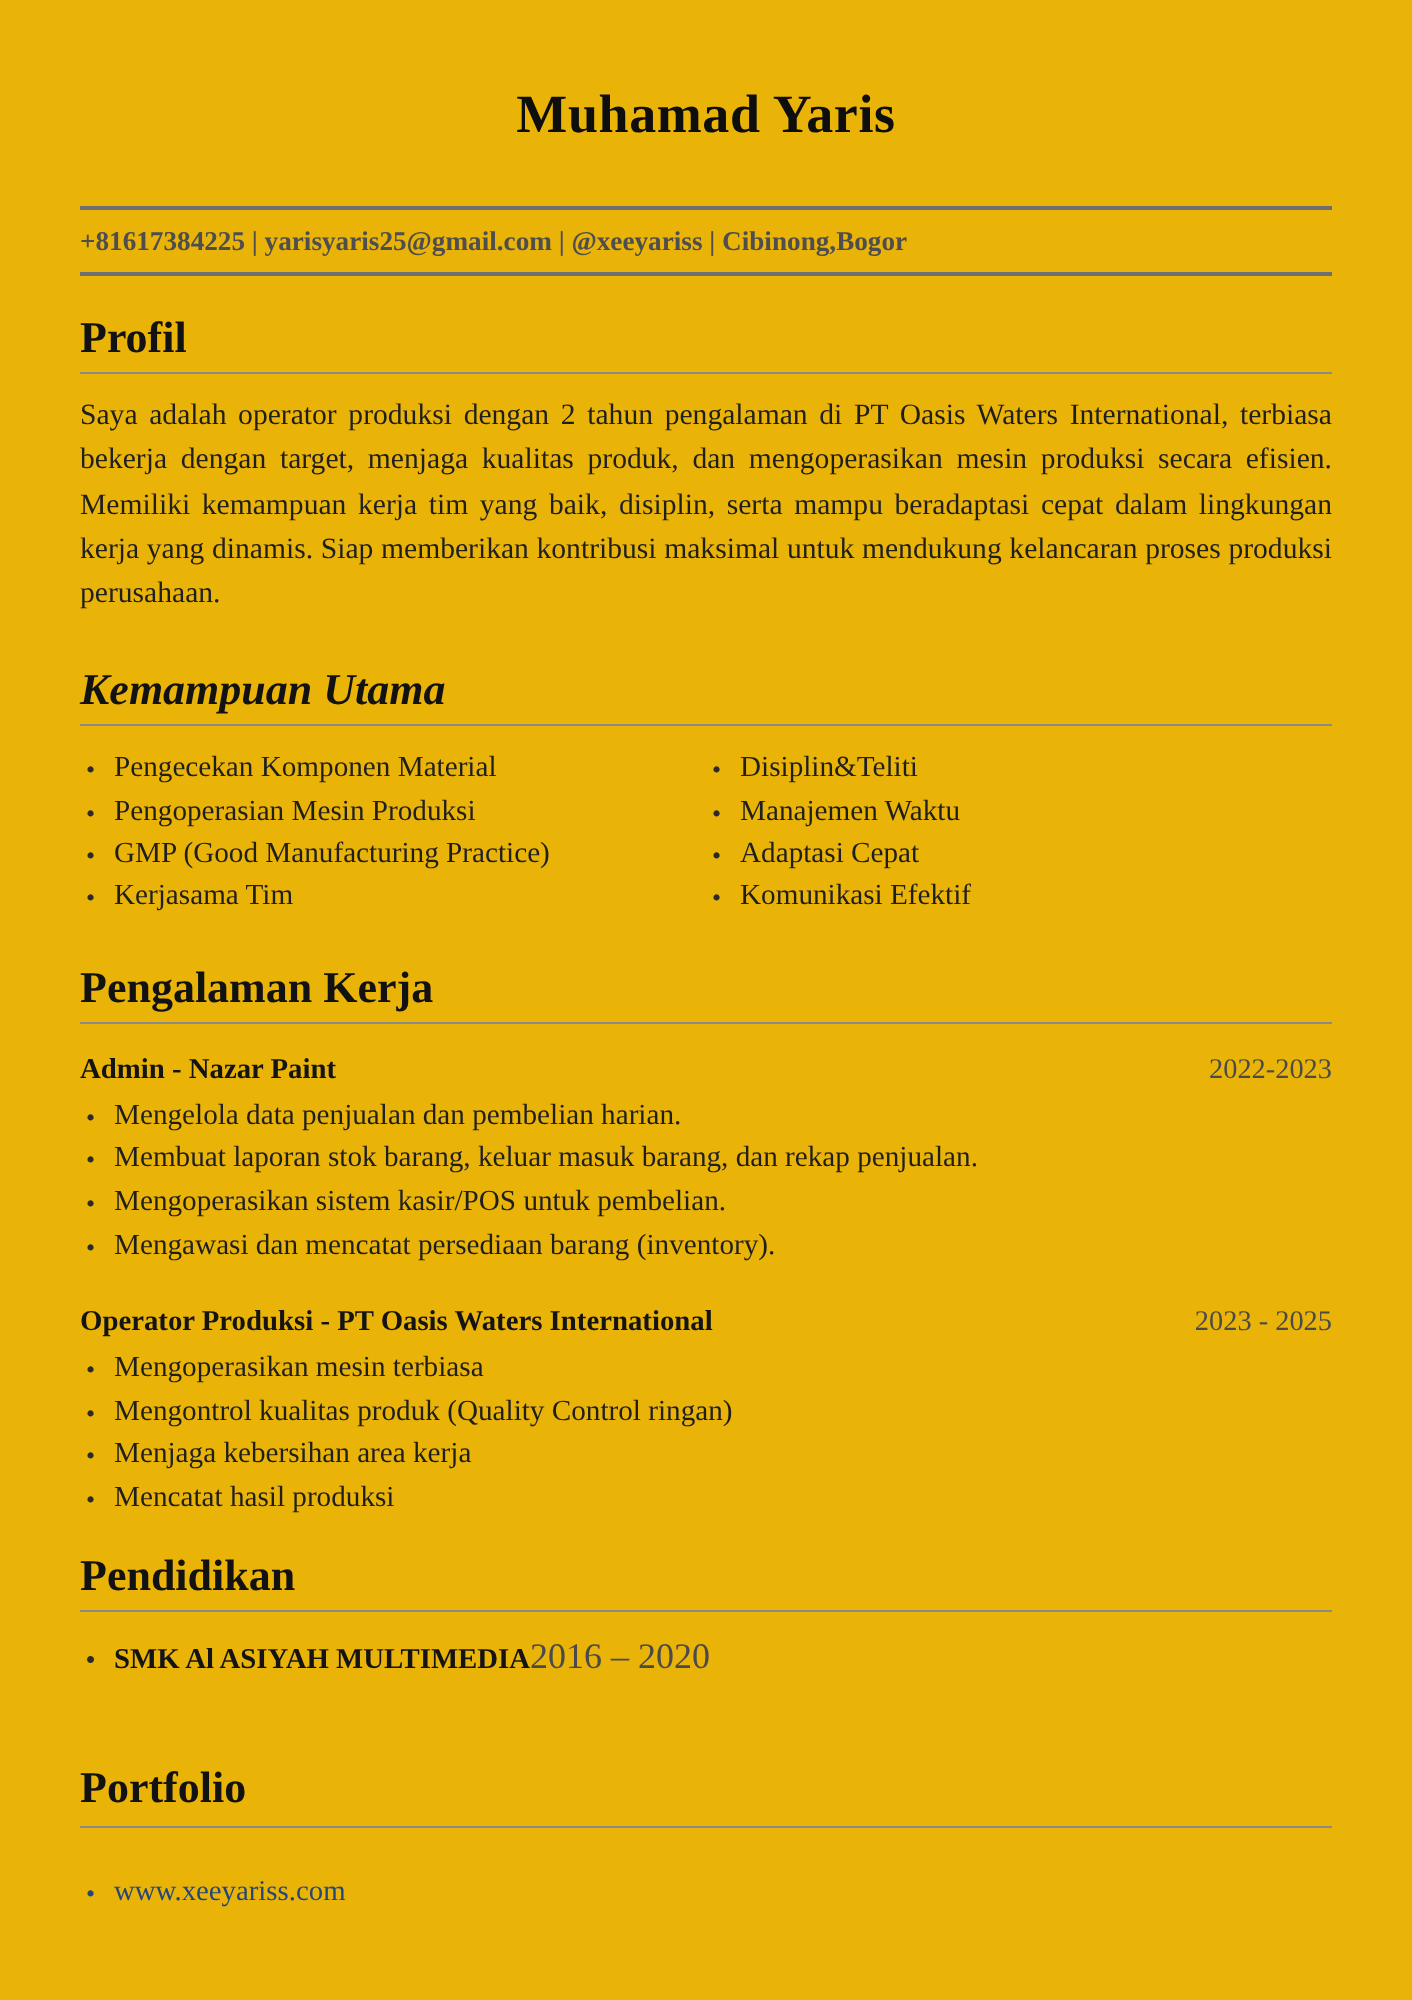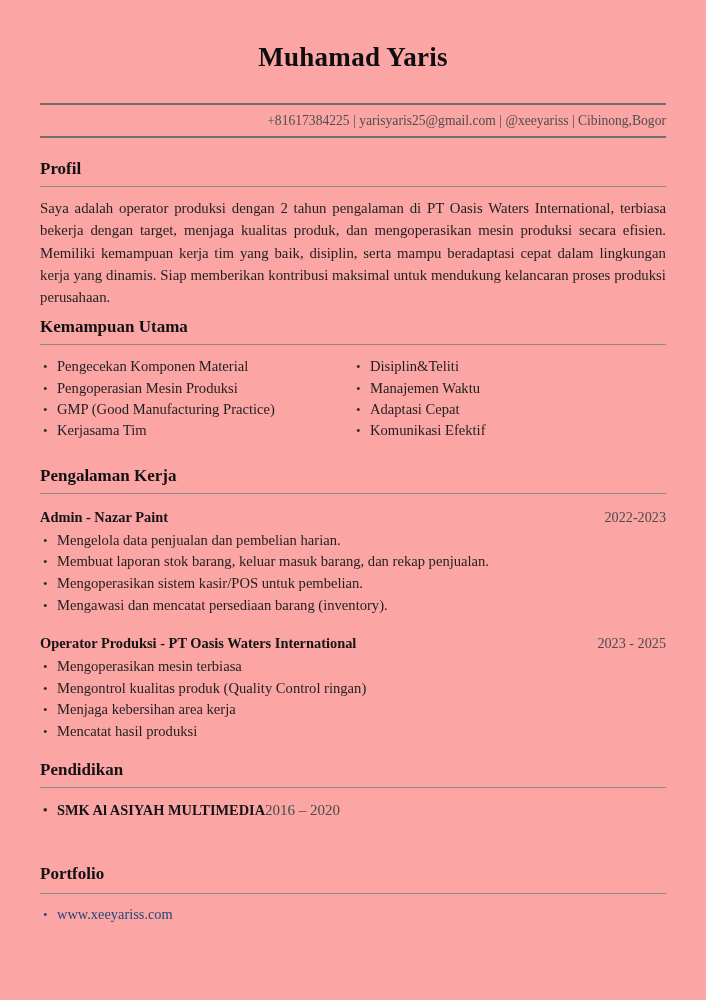--- a/index.html
+++ b/index.html
@@ -1,61 +1,62 @@
 <!DOCTYPE html>
 <html><head>
 <meta charset="utf-8">
 <style>
   html, body { margin: 0; padding: 0; background: #ffffff; }
   .page {
     width: 706px;
     height: 1000px;
     box-sizing: border-box;
     padding: 42px 40px 0 40px;
-    background: #fca5a5;
+    background: #eab308;
     font-family: "Liberation Serif", "DejaVu Serif", serif;
     color: #1c1c1c;
     overflow: hidden;
   }
   h1 {
     margin: 0;
     text-align: center;
     font-size: 27px;
     line-height: 30px;
     font-weight: bold;
     color: #0e0e0e;
     letter-spacing: 0.3px;
   }
   .rule { height: 2px; background: #6f6f6f; }
   .rule-section { height: 1px; background: #8a8a8a; }
   .rule-header-top { margin-top: 31px; }
   .contact {
-    text-align: right;
+    text-align: left;
     font-size: 13.6px;
     line-height: 17px;
     color: #4e4e4e;
     padding: 7px 0 7px 0;
+    font-weight: bold;
   }
   h2 {
     margin: 0;
-    font-size: 17px;
+    font-size: 22px;
     line-height: 20px;
     font-weight: bold;
     color: #121212;
   }
   .h2-profil     { margin-top: 21px; }
   .rule-profil   { margin-top: 7px; }
   .profil-text {
     margin: 10px 0 0 0;
     font-size: 14.8px;
     line-height: 22.3px;
     text-align: justify;
     color: #1f1f1f;
   }
-  .h2-skills   { margin-top: 9px; }
+  .h2-skills   { margin-top: 27px; font-style: italic; }
   .rule-skills { margin-top: 7px; }
   .skills-cols { display: flex; margin-top: 11px; }
   .skills-col  { width: 50%; }
   ul { list-style: none; margin: 0; padding: 0; }
   li {
     position: relative;
     padding-left: 17px;
     font-size: 14.6px;
     line-height: 21.3px;
     color: #1f1f1f;
@@ -89,24 +90,24 @@
     line-height: 20px;
   }
   .edu-school::before {
     content: "\2022";
     position: absolute;
     left: 3px;
     top: 0;
     font-size: 13px;
     color: #2a2a2a;
   }
-  .edu-dates { font-size: 15px; color: #4a4a4a; }
+  .edu-dates { font-size: 18px; color: #4a4a4a; }
   .h2-portfolio   { margin-top: 44px; }
   .rule-portfolio { margin-top: 9px; }
-  .portfolio-row { margin-top: 10px; }
+  .portfolio-row { margin-top: 22px; }
   .portfolio-row li::before { color: #24477a; }
   a.portfolio-link {
     color: #24477a;
     text-decoration: none;
     font-size: 14.4px;
     cursor: pointer;
   }
 </style>
 </head>
 <body>

